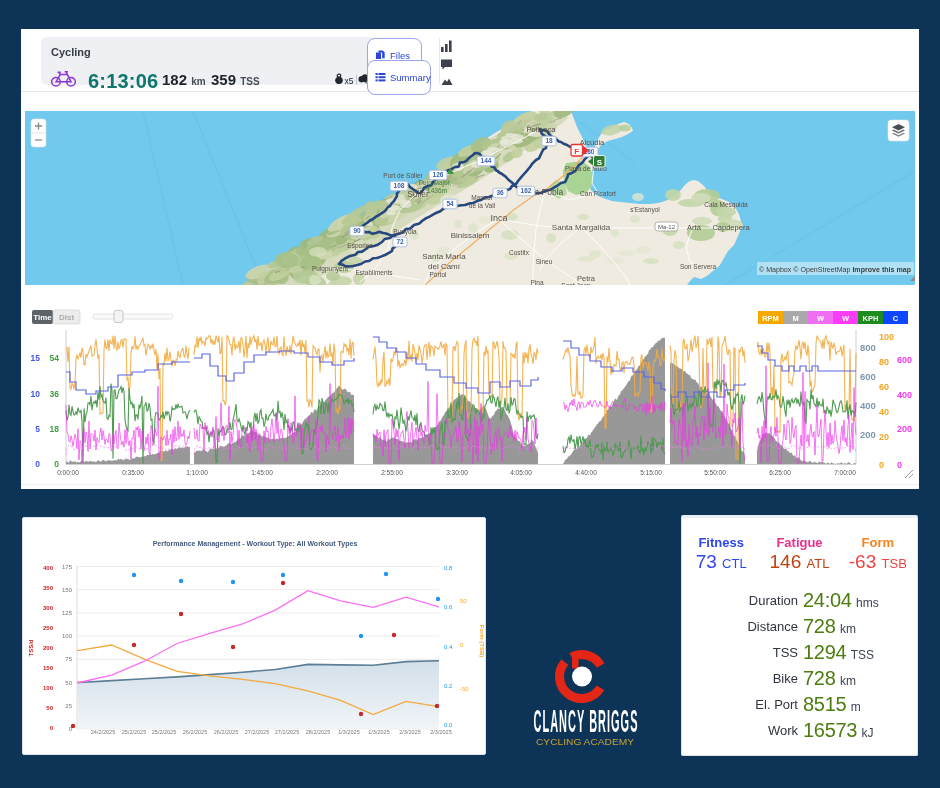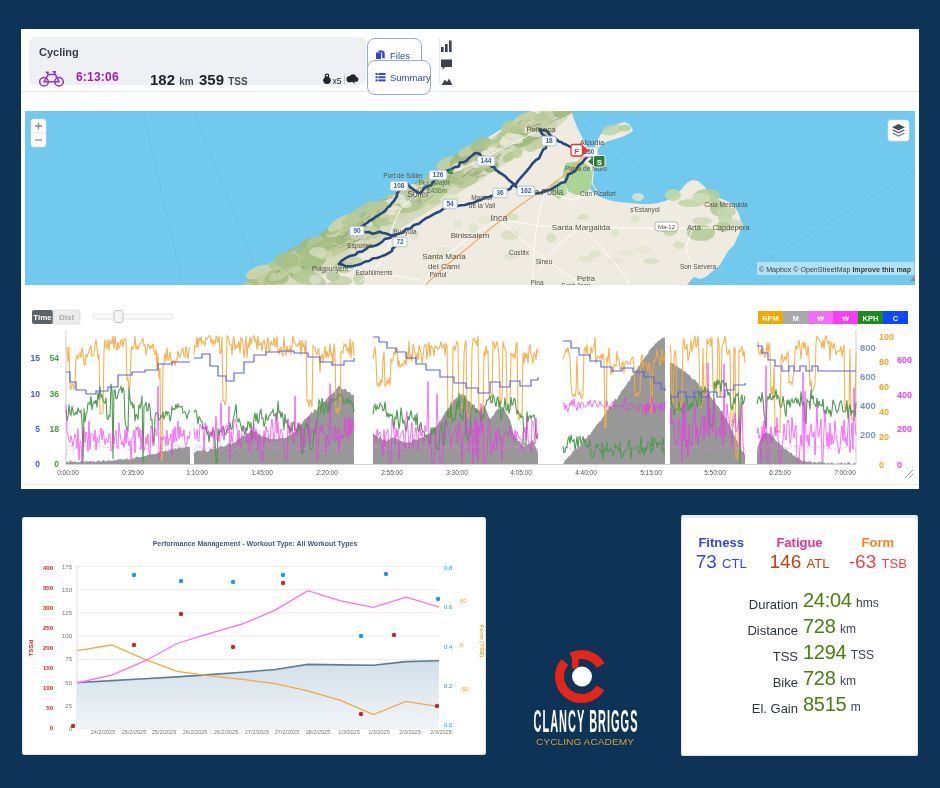--- a/index.html
+++ b/index.html
@@ -1,34 +1,34 @@
 <!DOCTYPE html>
 <html><head>
 <meta charset="utf-8">
 <style>
 *{margin:0;padding:0;box-sizing:border-box}
 html,body{width:940px;height:788px;overflow:hidden}
 body{background:#0d3457;font-family:"Liberation Sans",sans-serif;position:relative}
 .abs{position:absolute}
 #main{left:21px;top:29px;width:898px;height:460px;background:#fff}
 #hdr{left:0;top:0;width:898px;height:63px;border-bottom:1px solid #e4e7ec}
-#hgray{left:8px;top:8px;width:337px;height:48px;background:#eef0f4;border-radius:6px}
+#hgray{left:20px;top:8px;width:337px;height:48px;background:#eef0f4;border-radius:6px}
 .cyc{left:10px;top:9px;font-size:11px;font-weight:bold;color:#353c48}
-.time{left:47px;top:33px;font-size:12px;font-weight:bold;color:#a21caf;letter-spacing:0.2px}
+.time{left:47px;top:33px;font-size:20px;font-weight:bold;color:#0f766e;letter-spacing:0.2px}
 .num2{left:121px;top:34px;font-size:15px;font-weight:bold;color:#1d222b}
 .unit{font-size:10px;font-weight:bold;color:#454c58}
 #btns{left:346px;top:9px}
 .btn{position:absolute;left:0;height:35px;border:1px solid #98a6ef;border-radius:8px;background:#fff;color:#2b46d9;font-size:9.5px;display:flex;align-items:center;padding:0 7px;gap:4px}
 .vdiv{left:418px;top:9px;width:1px;height:46px;background:#e4e7ec}
 #icoR{left:419px;top:11px;width:32px;height:46px}
 #map{left:4px;top:82px;width:890px;height:174px;background:#71c9ed}
 #chartwrap{left:0;top:256px;width:898px;height:204px}
 #pmc{left:22px;top:517px;width:464px;height:238px;background:#fff;border:1px solid #dfe3e9;border-radius:2px}
 #stats{left:681px;top:515px;width:237px;height:241px;background:#fff;border:1px solid #dfe3e9;border-top:3px solid #e9eef5;border-radius:2px}
-.srow{position:absolute;width:100%;display:flex;justify-content:center;align-items:flex-end}
+.srow{position:absolute;width:100%;display:flex;justify-content:center;align-items:center}
 .slab{font-size:13px;color:#2e3440;text-align:right}
 .sval{font-size:20px;color:#4d7c0f;letter-spacing:-0.3px}
 .sunit{font-size:12px;color:#3a4254}
 #logo{left:516px;top:642px;width:140px;height:110px;text-align:left}
 </style>
 </head>
 <body>
 <div class="abs" id="main">
   <div class="abs" id="hdr">
     <div class="abs" id="hgray">
@@ -728,22 +728,26 @@
     </div>
   <div class="srow" style="top:123px">
       <div class="slab" style="width:117px">TSS</div>
       <div style="width:120px;padding-left:5px"><span class="sval">1294</span> <span class="sunit">TSS</span></div>
     </div>
   <div class="srow" style="top:149px">
       <div class="slab" style="width:117px">Bike</div>
       <div style="width:120px;padding-left:5px"><span class="sval">728</span> <span class="sunit">km</span></div>
     </div>
   <div class="srow" style="top:175px">
-      <div class="slab" style="width:117px">El. Gain</div>
+      <div class="slab" style="width:117px">El. Port</div>
       <div style="width:120px;padding-left:5px"><span class="sval">8515</span> <span class="sunit">m</span></div>
+    </div>
+  <div class="srow" style="top:201px">
+      <div class="slab" style="width:117px">Work</div>
+      <div style="width:120px;padding-left:5px"><span class="sval">16573</span> <span class="sunit">kJ</span></div>
     </div>
 </div>
 <div class="abs" id="logo"><svg width="140" height="110" viewBox="0 0 140 110">
       <path d="M55.5 14.9 A22.0 22.0 0 0 1 84.6 23.5" fill="none" stroke="#e42617" stroke-width="9.0"></path>
       <path d="M48.9 20.1 A22.0 22.0 0 1 0 84.4 45.8" fill="none" stroke="#e42617" stroke-width="9.0"></path>
       <rect x="56.0" y="10" width="6.5" height="16.5" fill="#e42617"></rect>
       <circle cx="66.0" cy="34.5" r="10" fill="#fff"></circle>
       <g transform="translate(70,90) scale(0.342,1)">
         <text x="0" y="0" font-size="32" font-weight="bold" letter-spacing="3" fill="#fff" text-anchor="middle" font-family="Liberation Sans,sans-serif">CLANCY BRIGGS</text>
       </g>

